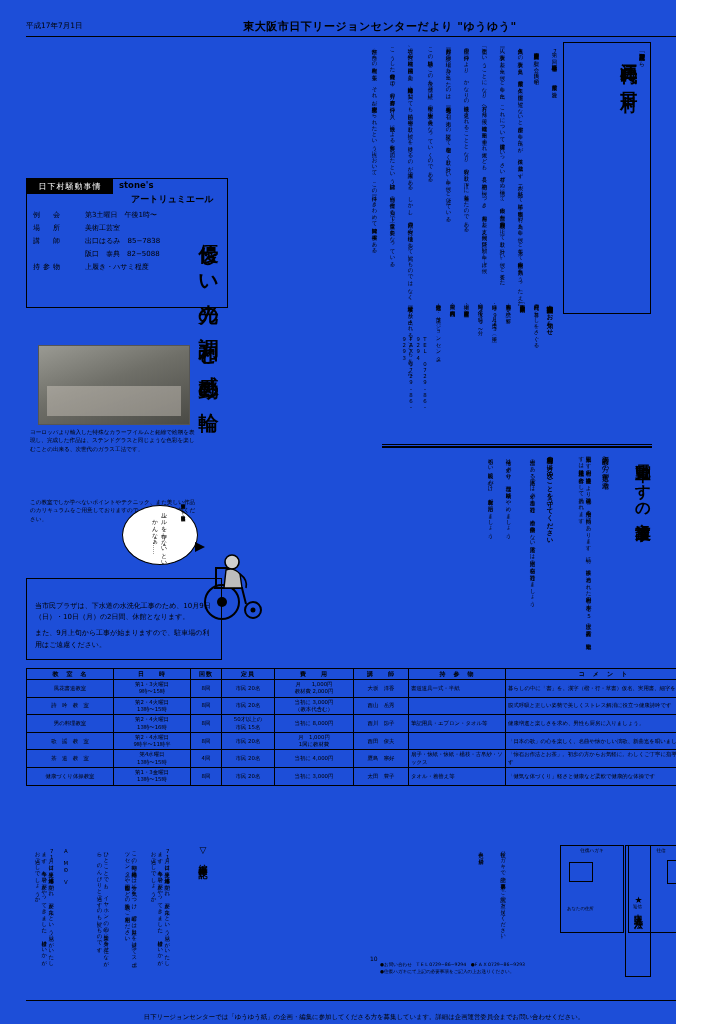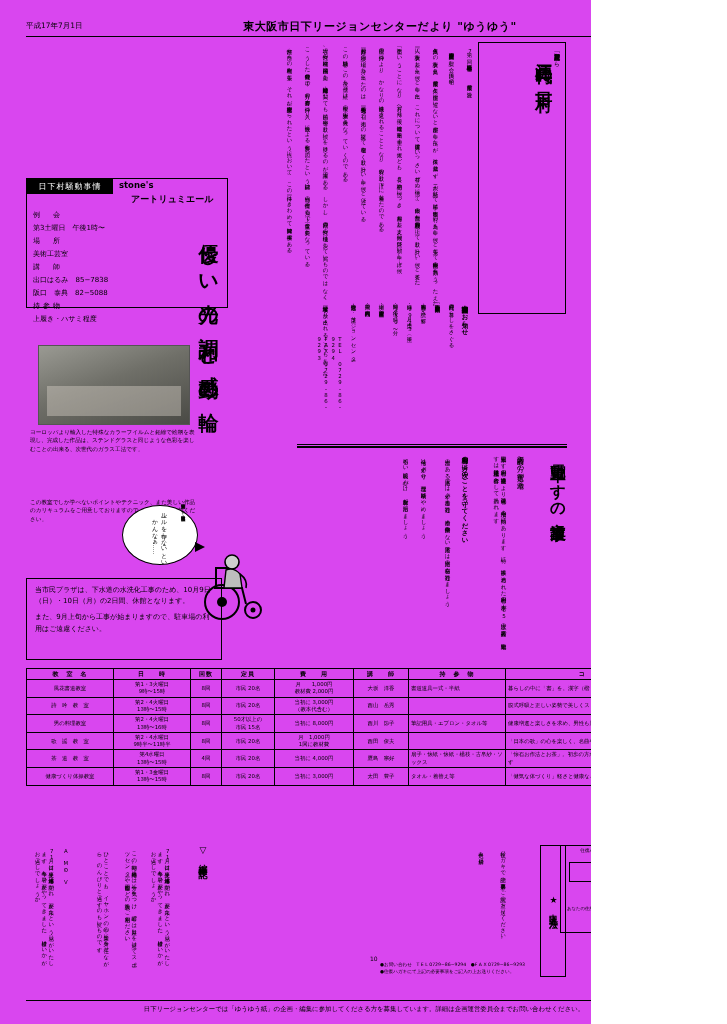--- a/index.html
+++ b/index.html
@@ -1,52 +1,52 @@
 <!DOCTYPE html>
 <html><head>
 <meta charset="utf-8">
 <style>
   html,body{margin:0;padding:0;background:#ffffff;}
   body{width:727px;height:1024px;font-family:"DejaVu Sans","Liberation Sans",sans-serif;color:#000;}
-  .page{position:relative;width:591px;height:1024px;overflow:hidden;background:#d946ef;}
+  .page{position:relative;width:676px;height:1024px;overflow:hidden;background:#1d4ed8;}
   .bold{font-weight:bold;}
   
   .masthead{position:absolute;left:26px;top:16px;width:676px;height:20px;display:flex;align-items:center;justify-content:space-between;border-bottom:1px solid #000;}
   .mh-date{font-size:7.5px;}
   .mh-title{font-size:11px;font-weight:bold;letter-spacing:0.5px;}
   .mh-no{font-size:7.5px;}
   
   .edo-box{position:absolute;right:25px;top:42px;width:86px;height:270px;border:1px solid #000;}
   .edo-inner{position:absolute;right:4px;top:6px;height:258px;display:flex;flex-direction:row;}
   .edo-title{writing-mode:vertical-rl;font-size:17px;font-weight:bold;letter-spacing:2px;line-height:1.05;}
   .edo-kicker{writing-mode:vertical-rl;font-size:6.2px;line-height:1.4;}
   
   .vcol{position:absolute;writing-mode:vertical-rl;text-orientation:upright;font-size:5.4px;line-height:1.28;letter-spacing:0.2px;}
   
   .circle-box{position:absolute;left:26px;top:178px;width:200px;height:128px;border:1px solid #000;}
   .circle-tag{position:absolute;left:0;top:0;width:86px;height:15px;background:#000;color:#fff;font-size:8px;display:flex;align-items:center;justify-content:center;letter-spacing:1px;}
   .circle-name{position:absolute;left:92px;top:1px;font-size:8.5px;font-weight:bold;}
   .circle-name2{position:absolute;left:104px;top:14px;font-size:9px;font-weight:bold;}
   .circle-rows{position:absolute;left:6px;top:30px;width:188px;font-size:7px;line-height:1.85;}
-  .circle-rows .r{display:flex;flex-direction:column;}
+  .circle-rows .r{display:flex;}
   .circle-rows .k{width:52px;letter-spacing:3px;}
   
   .photo{position:absolute;left:38px;top:345px;width:150px;height:78px;background:linear-gradient(160deg,#9a9a93,#6f6f68 45%,#4a4a45);border:1px solid #555;}
   .photo:after{content:"";position:absolute;left:8px;top:40px;width:134px;height:30px;background:rgba(210,205,195,0.45);}
   .photo-cap{position:absolute;left:30px;top:428px;width:166px;font-size:5.6px;line-height:1.5;}
   
   .soft-title{position:absolute;left:198px;top:228px;writing-mode:vertical-rl;font-size:20px;font-weight:bold;letter-spacing:5px;line-height:1.1;}
   
   .bubble{position:absolute;left:122px;top:505px;width:74px;height:58px;border:1px solid #000;border-radius:50%;background:#fff;display:flex;align-items:center;justify-content:center;}
   .bubble .b-in{writing-mode:vertical-rl;font-size:6px;line-height:1.5;text-align:center;}
   .bubble:after{content:"";position:absolute;right:-8px;bottom:12px;width:0;height:0;border-left:10px solid #000;border-top:5px solid transparent;border-bottom:5px solid transparent;}
   
   .chair{position:absolute;left:196px;top:548px;width:76px;height:76px;}
   
-  .notice{position:absolute;left:26px;top:578px;width:196px;height:82px;border:1px solid #000;font-size:7px;line-height:1.6;padding:6px 8px;box-sizing:border-box;}
+  .notice{position:absolute;left:26px;top:578px;width:196px;height:82px;border:1px solid #000;font-size:7px;line-height:1.6;padding:22px 8px;box-sizing:border-box;}
   
   .wc-title{position:absolute;right:25px;top:452px;writing-mode:vertical-rl;font-size:15.5px;font-weight:bold;letter-spacing:1px;line-height:1.15;}
   .wc-sub{position:absolute;right:66px;top:452px;writing-mode:vertical-rl;font-size:7px;line-height:1.6;}
   .wc-rule{position:absolute;right:24px;top:444px;width:270px;height:1px;background:#000;}
   .wc-rule2{position:absolute;right:24px;top:446px;width:270px;height:2px;background:#000;}
   .wc-note{position:absolute;writing-mode:vertical-rl;font-size:6.4px;line-height:1.5;font-weight:bold;}
   
   .tbl-wrap{position:absolute;left:26px;top:668px;width:676px;}
   .tbl-cap{text-align:center;font-size:8px;font-weight:bold;padding:2px 0 3px;}
   table.cls{border-collapse:collapse;width:676px;font-size:5.4px;}
@@ -54,21 +54,21 @@
   table.cls th{font-size:6px;font-weight:bold;text-align:center;letter-spacing:1px;}
   td.c{text-align:center;}
   
   .apply-box{position:absolute;right:25px;top:845px;width:24px;height:130px;border:1px solid #000;display:flex;align-items:center;justify-content:center;}
   .apply-box .t{writing-mode:vertical-rl;font-size:9px;font-weight:bold;letter-spacing:2px;}
   .postcard{position:absolute;top:845px;border:1px solid #000;}
   .pc-lbl{font-size:4.6px;text-align:center;padding-top:2px;}
   .stamp{position:absolute;border:1px solid #000;font-size:4px;display:flex;align-items:center;justify-content:center;}
   .edit-box{position:absolute;left:196px;top:845px;width:120px;height:130px;}
   .edit-title{writing-mode:vertical-rl;font-size:9px;font-weight:bold;letter-spacing:2px;}
-  .footer{position:absolute;left:26px;top:1000px;width:676px;text-align:center;font-size:6.4px;border-top:1px solid #000;padding-top:4px;}
+  .footer{position:absolute;left:26px;top:1000px;width:676px;text-align:center;font-size:6.4px;border-top:1px solid #000;padding-top:12px;}
   .contactline{position:absolute;left:380px;top:962px;width:322px;font-size:4.6px;line-height:1.5;}
 </style>
 </head>
 <body>
 
 <div class="page">
 
   <div class="masthead">
     <div class="mh-date">平成17年7月1日</div>
     <div class="mh-title">東大阪市日下リージョンセンターだより "ゆうゆう"</div>

